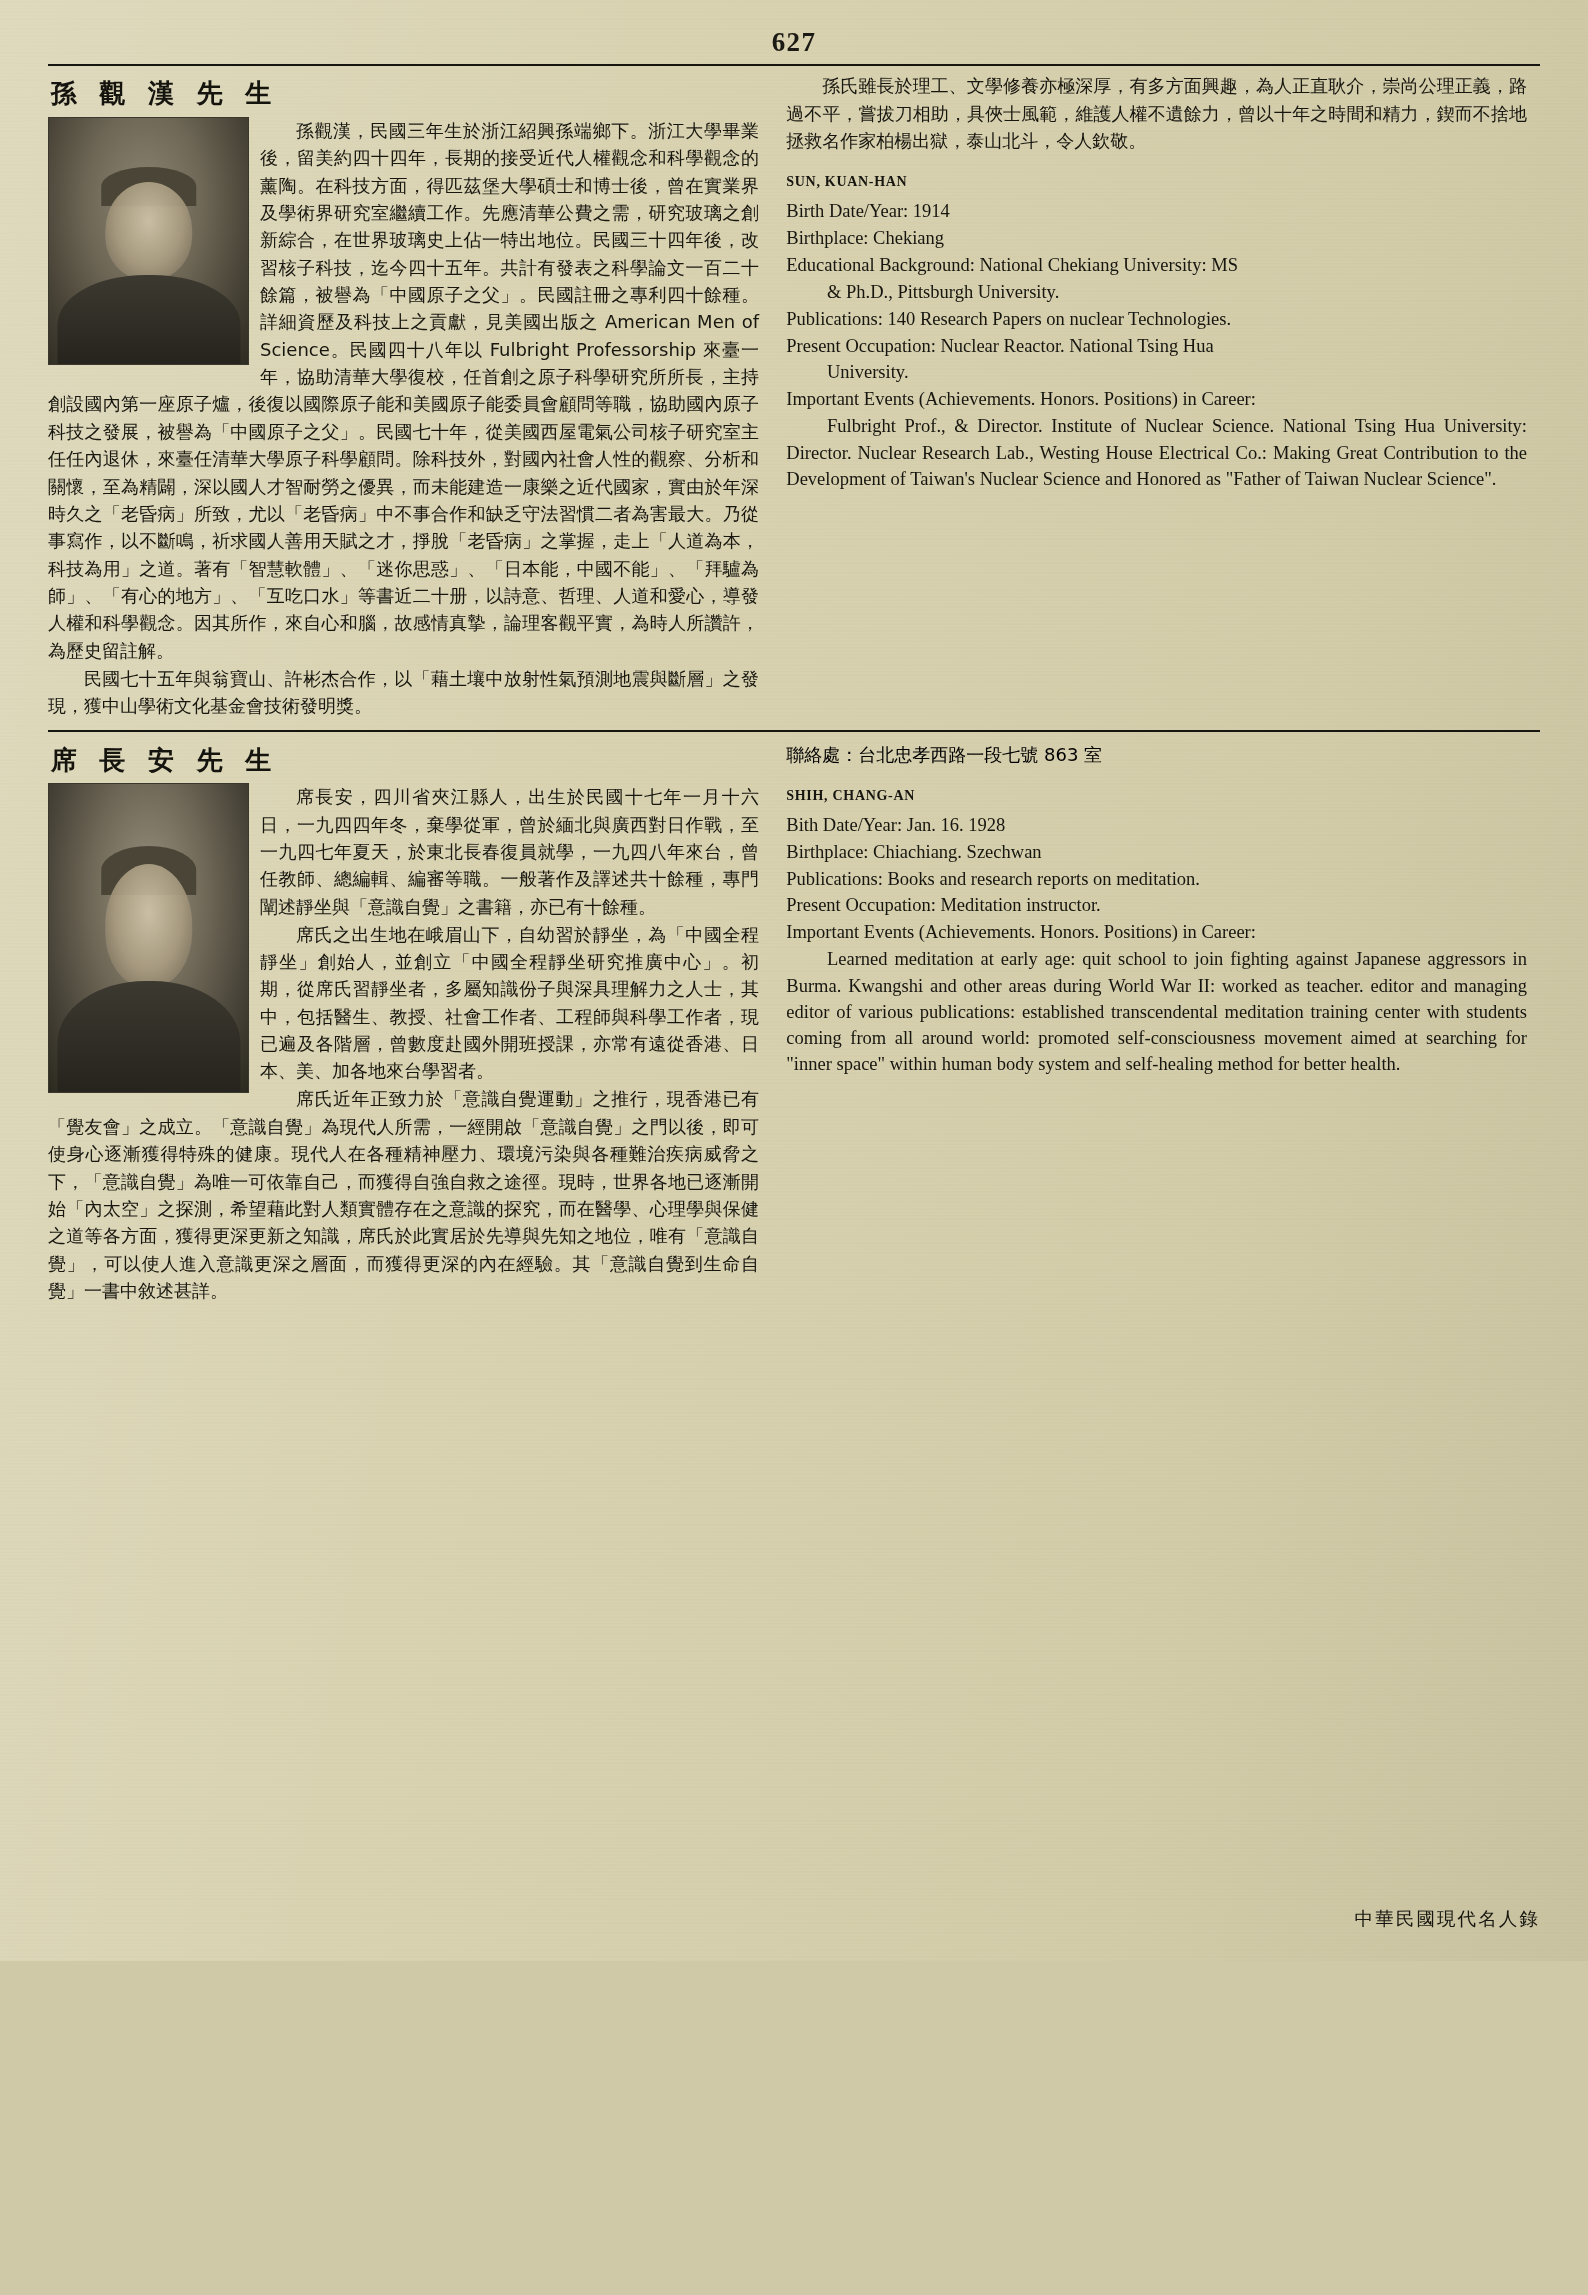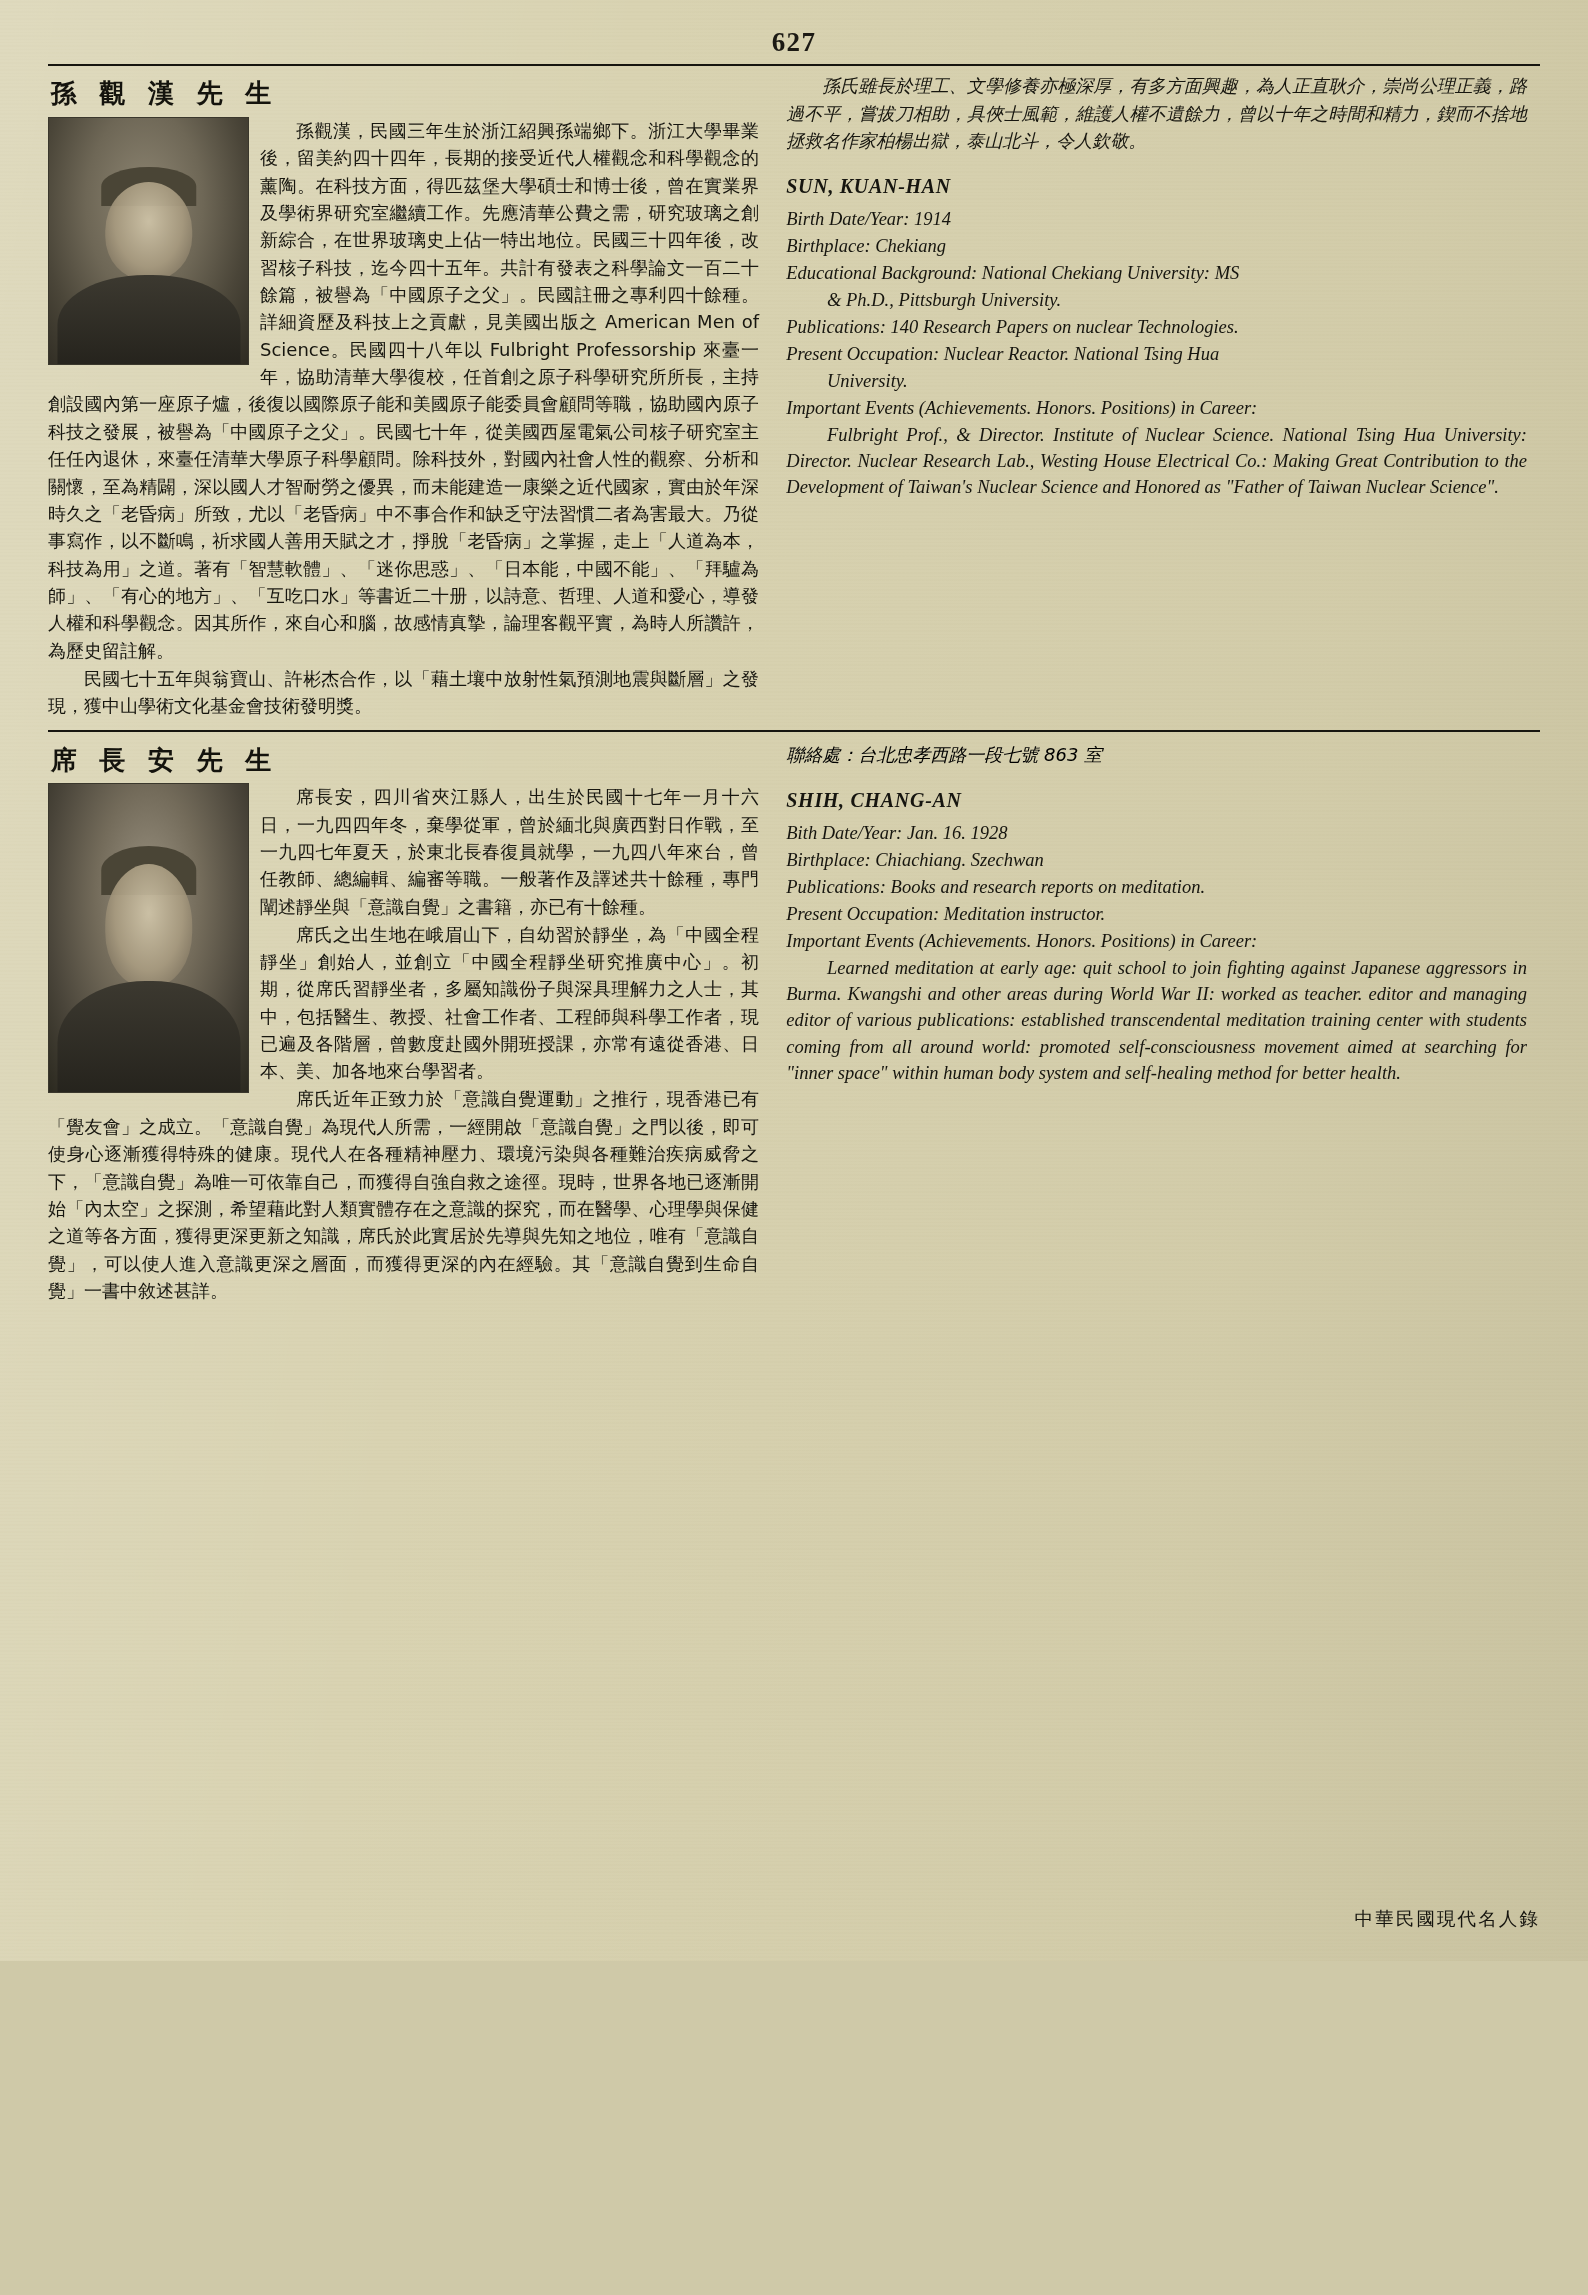--- a/index.html
+++ b/index.html
@@ -58,21 +58,20 @@
   .col-left {
     width: 726px;
     padding-right: 15px;
     box-sizing: border-box;
   }
   .col-right {
     width: 753px;
     padding-left: 12.3px;
     box-sizing: border-box;
     border-left: 0;
-    font-style: italic;
   }
   .name-heading {
     font-family: "DejaVu Sans", sans-serif;
     font-size: 26px;
     font-weight: bold;
     letter-spacing: 6.8px;
     color: #14130d;
     margin: 4.1px 0 5.5px 2.7px;
   }
   .photo {
@@ -135,21 +134,21 @@
     text-indent: 2em;
   }
   .en-block {
     font-family: "Liberation Serif", serif;
     font-size: 18.5px;
     line-height: 1.42;
     color: #16150f;
     text-align: justify;
   }
   .en-block .heading {
-    font-size: 20px;
+    font-size: 14px;
     font-weight: bold;
     letter-spacing: 0.7px;
     margin: 18px 0 5.5px 0;
   }
   .en-block .line {
     margin: 0 0 0.7px 0;
     padding-left: 0;
   }
   .en-block .line.cont {
     padding-left: 2.2em;

